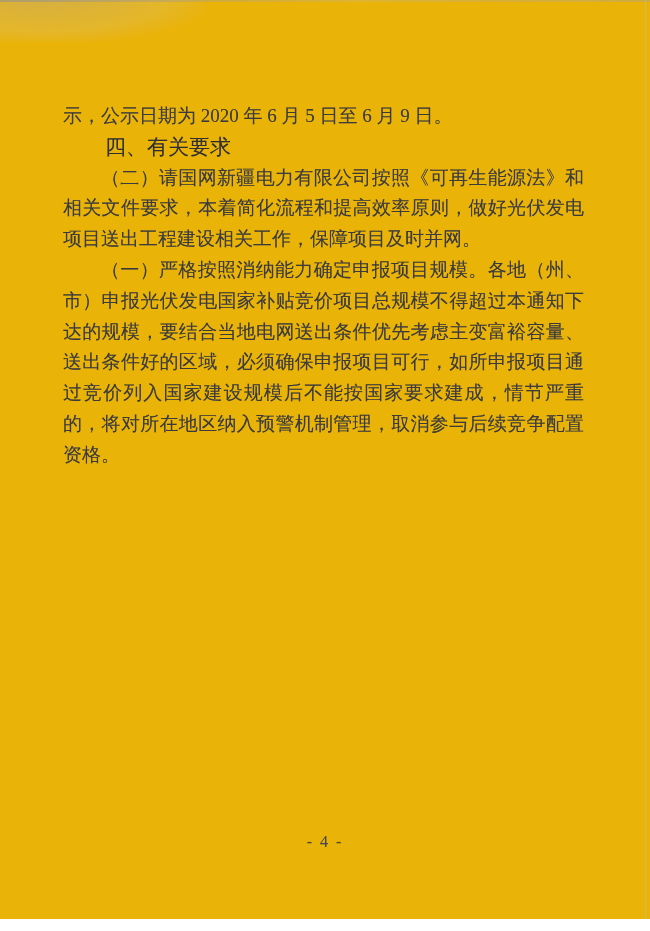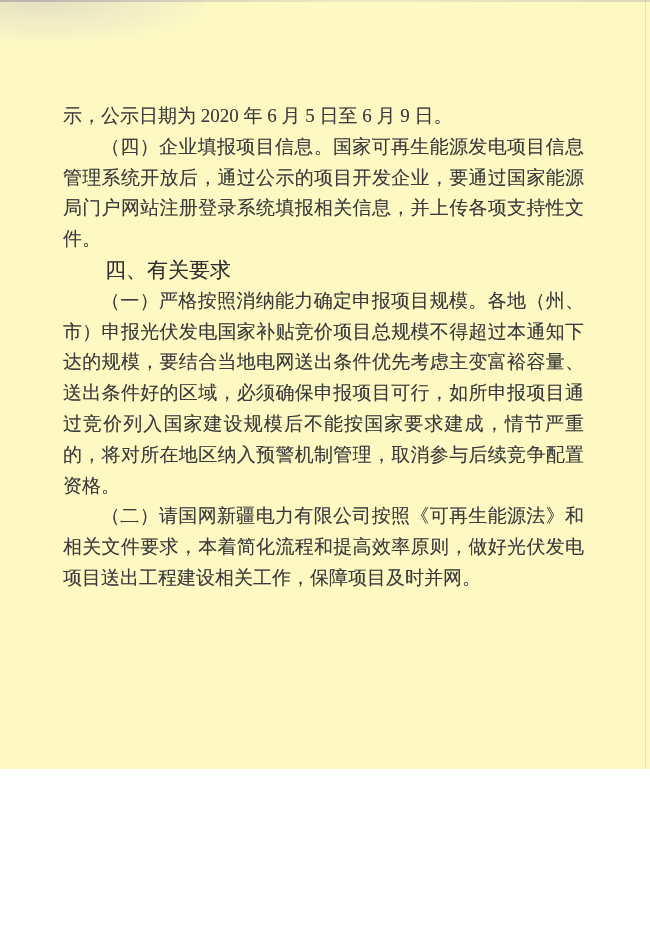--- a/index.html
+++ b/index.html
@@ -3,22 +3,22 @@
 <meta charset="utf-8">
 <style>
   html, body { margin: 0; padding: 0; }
   body {
     background: #ffffff;
     font-family: "Liberation Serif", "DejaVu Serif", serif;
   }
   .page {
     position: relative;
     width: 650px;
-    height: 769px;
-    background: #fef9c3;
+    height: 919px;
+    background: #eab308;
     overflow: hidden;
   }
   
   .smudge-tl {
     position: absolute; left: -25px; top: -20px; width: 230px; height: 62px;
     background: radial-gradient(ellipse at 30% 25%,
       rgba(168,168,190,0.32), rgba(198,198,214,0.16) 55%, rgba(210,210,220,0) 78%);
     pointer-events: none;
   }
   .top-edge-line {
@@ -71,24 +71,23 @@
 </head>
 <body>
 
 <div class="page">
 
   <div class="smudge-tl"></div>
   <div class="top-edge-line"></div>
 
   <div class="doc">
     <p class="cont">示，公示日期为 2020 年 6 月 5 日至 6 月 9 日。</p>
-    <p class="para">（四）企业填报项目信息。国家可再生能源发电项目信息管理系统开放后，通过公示的项目开发企业，要通过国家能源局门户网站注册登录系统填报相关信息，并上传各项支持性文件。</p>
     <h2 class="heading">四、有关要求</h2>
+    <p class="para">（二）请国网新疆电力有限公司按照《可再生能源法》和相关文件要求，本着简化流程和提高效率原则，做好光伏发电项目送出工程建设相关工作，保障项目及时并网。</p>
     <p class="para">（一）严格按照消纳能力确定申报项目规模。各地（州、市）申报光伏发电国家补贴竞价项目总规模不得超过本通知下达的规模，要结合当地电网送出条件优先考虑主变富裕容量、送出条件好的区域，必须确保申报项目可行，如所申报项目通过竞价列入国家建设规模后不能按国家要求建成，情节严重的，将对所在地区纳入预警机制管理，取消参与后续竞争配置资格。</p>
-    <p class="para">（二）请国网新疆电力有限公司按照《可再生能源法》和相关文件要求，本着简化流程和提高效率原则，做好光伏发电项目送出工程建设相关工作，保障项目及时并网。</p>
   </div>
 
   <div class="page-number">- 4 -</div>
 
   <div class="bottom-edge-line"></div>
   <div class="right-edge-line"></div>
 
 </div>
 
 </body></html>

